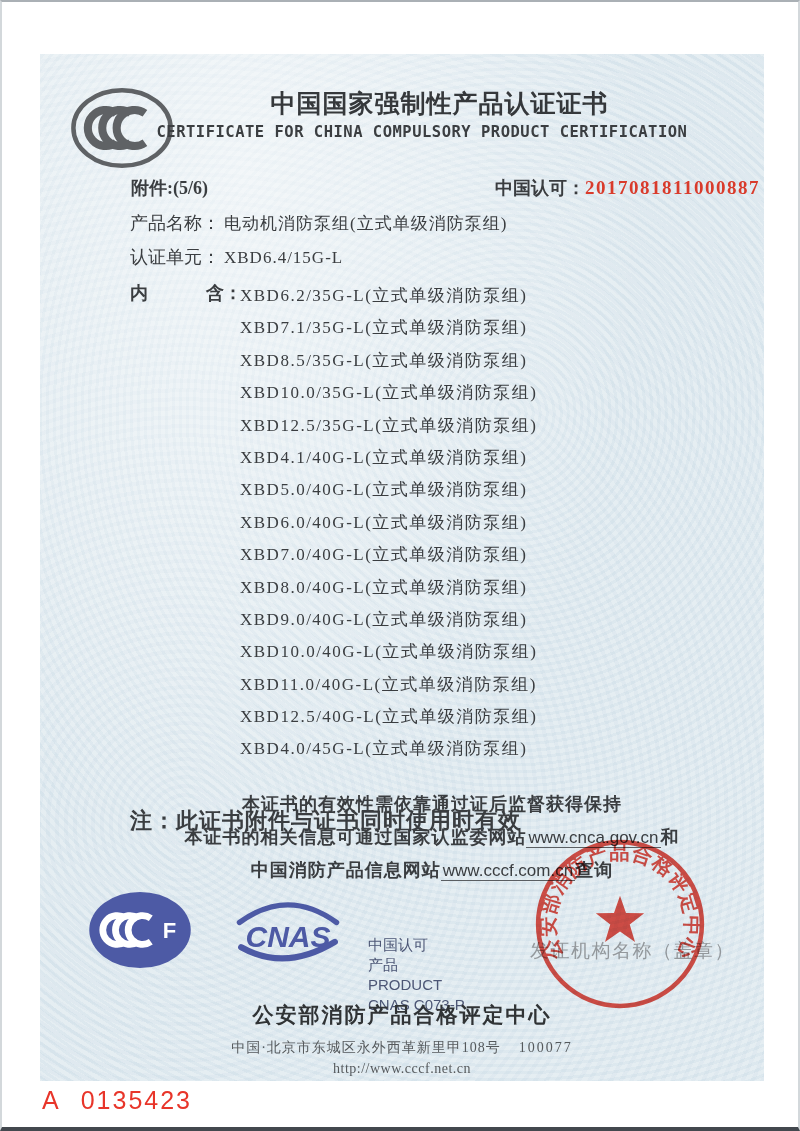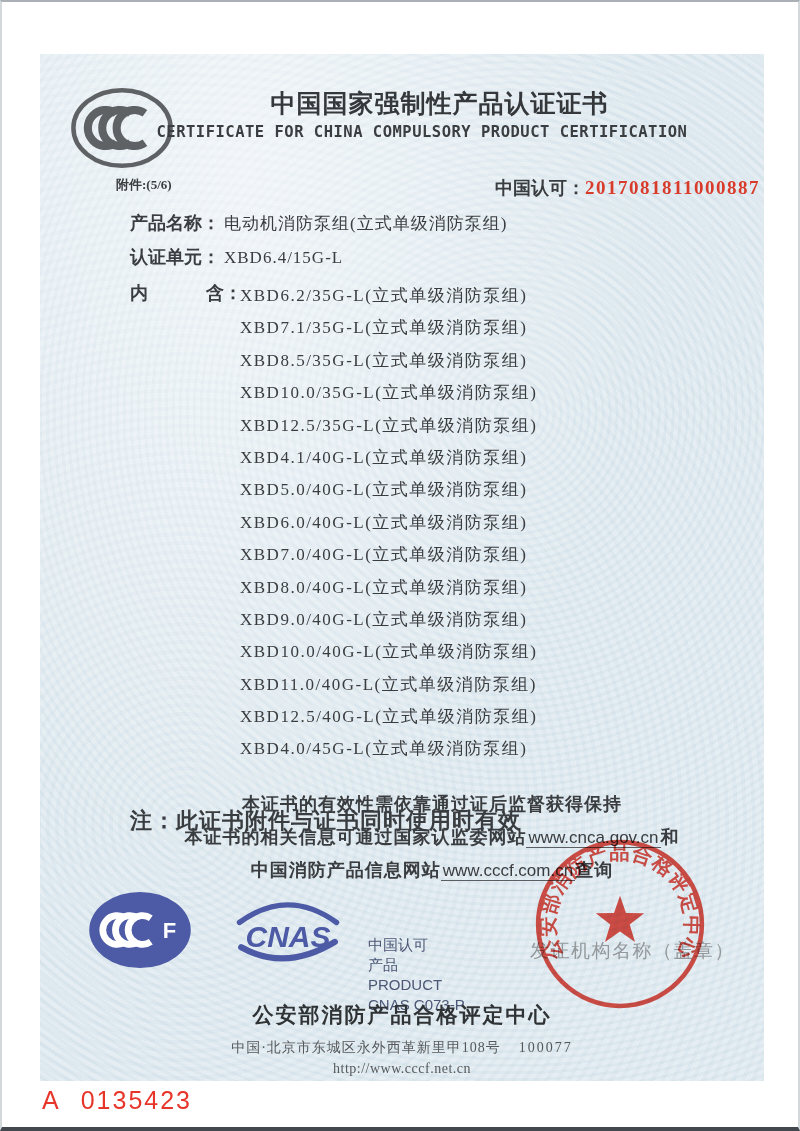--- a/index.html
+++ b/index.html
@@ -24,27 +24,27 @@
 
   
   .ccc-logo{position:absolute;left:28px;top:30px;width:108px;height:88px;}
   .title-cn{position:absolute;left:0;top:33px;width:100%;padding-left:75px;text-align:center;
     font-family:"Liberation Sans","DejaVu Sans",sans-serif;font-weight:bold;font-size:25px;
     letter-spacing:1px;color:#35383b;}
   .title-en{position:absolute;left:0;top:69px;width:100%;padding-left:40px;text-align:center;
     font-family:"DejaVu Sans Mono",monospace;font-weight:bold;font-size:15.5px;letter-spacing:.5px;color:#3b3e41;}
 
   
-  .attachment{position:absolute;left:76px;top:122px;font-size:13px;font-weight:700;}
+  .attachment{position:absolute;left:91px;top:122px;font-size:18px;font-weight:700;}
   .certno{position:absolute;left:455px;top:122px;font-size:18px;font-weight:700;white-space:nowrap;}
   .certno-value{color:var(--red);font-weight:600;letter-spacing:1.5px;font-size:19px;}
 
   
   .field{position:absolute;left:90px;white-space:nowrap;}
-  .field .label{font-size:18px;font-weight:700;display:inline-block;width:94px;}
+  .field .label{font-size:18px;font-weight:400;display:inline-block;width:94px;}
   .field .value{font-size:17px;letter-spacing:1px;}
   .field-product{top:157px;}
   .field-unit{top:191px;}
 
   .includes-inner{position:absolute;left:90px;top:227px;font-size:18px;font-weight:700;}
   .includes-hanzi2{position:absolute;left:166px;top:227px;font-size:18px;font-weight:700;}
   .includes-list{position:absolute;left:200px;top:226px;}
   .include-item{height:32.4px;line-height:32.4px;font-size:17px;letter-spacing:1.5px;white-space:nowrap;}
 
   .note{position:absolute;left:90px;top:752px;font-size:22px;font-weight:700;letter-spacing:1px;}

